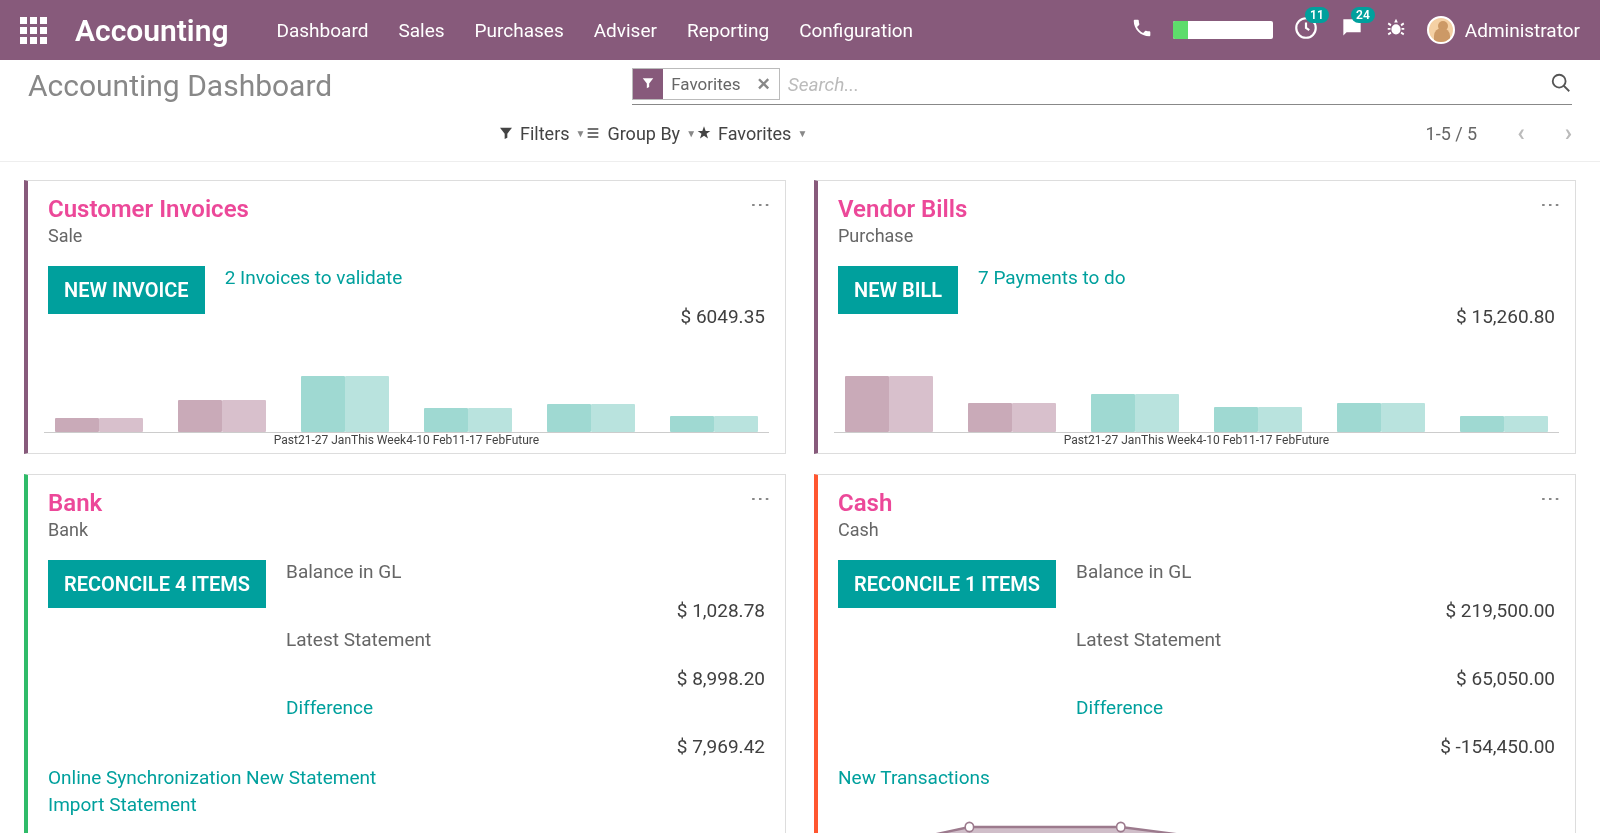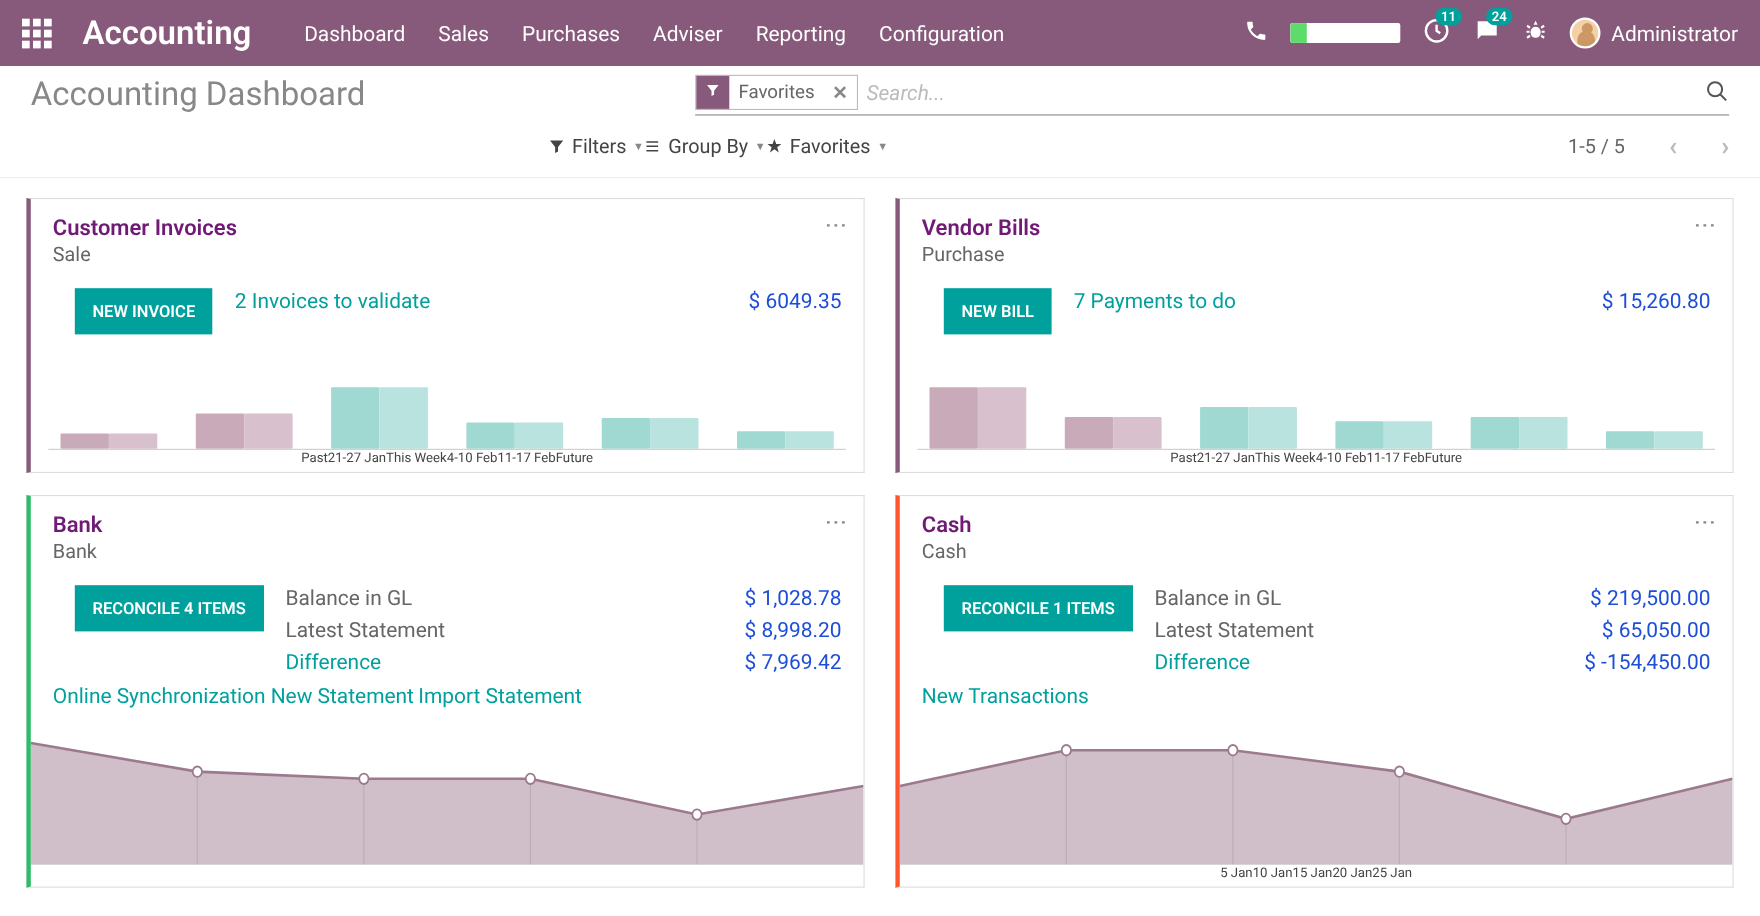--- a/index.html
+++ b/index.html
@@ -44,31 +44,31 @@
   .pager { display:flex; align-items:center; gap:40px; color:#666; font-size:18px;}
   .pager-btn { color:#bbb; font-size:24px; cursor:pointer; font-weight:bold; user-select:none;}
 
   
   .dashboard { padding: 18px 24px; display:grid; grid-template-columns: 1fr 1fr; gap: 20px 28px; }
   .card { border:1px solid #ddd; background:#fff; position:relative; border-left-width: 4px; display:flex; flex-direction:column; }
   .card.purple { border-left-color:#875A7B; }
   .card.green  { border-left-color:#2fbb69; }
   .card.orange { border-left-color:#ff5630; }
   .card-head { padding: 14px 20px 4px 20px; display:flex; justify-content:space-between; }
-  .card-title { color:#701a75; font-size:20px; font-weight:600; cursor:pointer;}
+  .card-title { color:#ec4899; font-size:24px; font-weight:600; cursor:pointer;}
   .card-subtitle { color:#666; font-size:18px; margin-top:2px;}
   .kebab { color:#888; font-size:20px; cursor:pointer; line-height:0.4; letter-spacing:-1px; writing-mode: vertical-rl;}
   .card-body { padding: 16px 20px 8px 20px; display:flex; gap:20px; align-items:flex-start; }
-  .action-btn { background:#00a09d; color:#fff; font-weight:600; font-size:15px; padding:12px 16px; border:none; cursor:pointer; white-space:nowrap;margin-left:20px;}
+  .action-btn { background:#00a09d; color:#fff; font-weight:600; font-size:20px; padding:12px 16px; border:none; cursor:pointer; white-space:nowrap;}
   .card-stats { flex:1; display:flex; flex-direction:column; gap:6px;}
   .stat-row { display:flex; justify-content:space-between; font-size:19px;}
   .stat-label { color:#00a09d; cursor:pointer;}
   .stat-label.muted { color:#666; cursor:default;}
-  .stat-value { color:#1d4ed8;}
-  .card-links { padding: 0 20px 8px 20px; color:#00a09d; font-size:19px; display:flex; flex-direction:row; gap:4px;}
+  .stat-value { color:#404040;margin-top:39px;}
+  .card-links { padding: 0 20px 8px 20px; color:#00a09d; font-size:19px; display:flex; flex-direction:column; gap:4px;}
   .card-links span { cursor:pointer; }
 
   
   .bar-chart { display:flex; align-items:flex-end; justify-content:space-around; height:90px; padding:0 10px; margin-top: 6px;}
   .bar-col { display:flex; flex-direction:column; align-items:center; flex:1;}
   .bar-pair { display:flex; align-items:flex-end; gap:0; height:56px;}
   .bar { width:44px; border-radius:1px;}
   .bar.past-left { background:#c9aab8; }
   .bar.past-right{ background:#d8c0cc; }
   .bar.future-left { background:#9fd9d2; }

